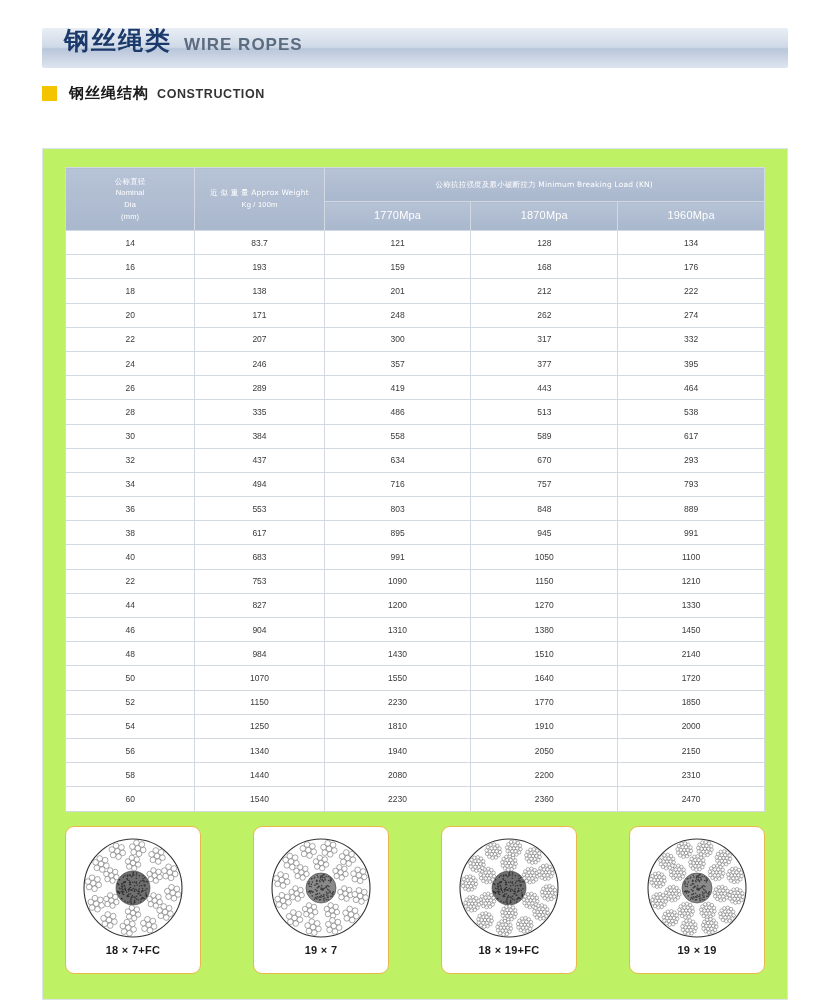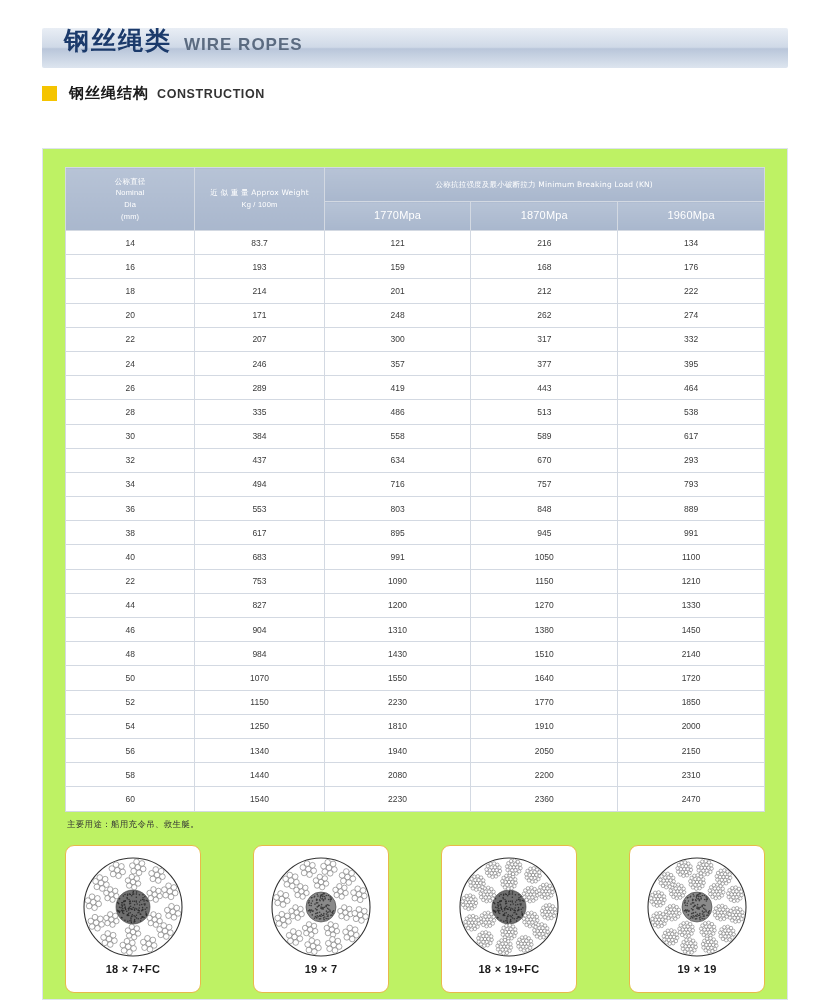--- a/index.html
+++ b/index.html
@@ -222,33 +222,33 @@
             <th class="sub">1770Mpa</th>
             <th class="sub">1870Mpa</th>
             <th class="sub">1960Mpa</th>
           </tr>
         </thead>
         <tbody id="spec-body">
             <tr>
               <td>14</td>
               <td>83.7</td>
               <td>121</td>
-              <td>216</td>
+              <td>128</td>
               <td>134</td>
             </tr>
             <tr>
               <td>16</td>
               <td>193</td>
               <td>159</td>
               <td>168</td>
               <td>176</td>
             </tr>
             <tr>
               <td>18</td>
-              <td>214</td>
+              <td>138</td>
               <td>201</td>
               <td>212</td>
               <td>222</td>
             </tr>
             <tr>
               <td>20</td>
               <td>171</td>
               <td>248</td>
               <td>262</td>
               <td>274</td>
@@ -390,21 +390,20 @@
               <td>60</td>
               <td>1540</td>
               <td>2230</td>
               <td>2360</td>
               <td>2470</td>
             </tr>
           </tbody>
       </table>
     </div>
 
-    <div class="note">主要用途：船用充令吊、救生艇。</div>
 
     <div class="figs">
 
       <div class="fig">
         <svg class="art" viewBox="0 0 112 108">
           <g id="g1">
               <circle cx="56.00" cy="53.00" r="49.00" fill="#ffffff" stroke="#333" stroke-width="1.1"></circle>
               <circle cx="56.00" cy="53.00" r="17.00" fill="#6f6f6f" stroke="#3a3a3a" stroke-width="0.6"></circle>
               <circle cx="44.04" cy="53.72" r="0.75" fill="#2f2f2f" stroke="none" stroke-width="0"></circle>
               <circle cx="61.91" cy="58.24" r="0.75" fill="#2f2f2f" stroke="none" stroke-width="0"></circle>

